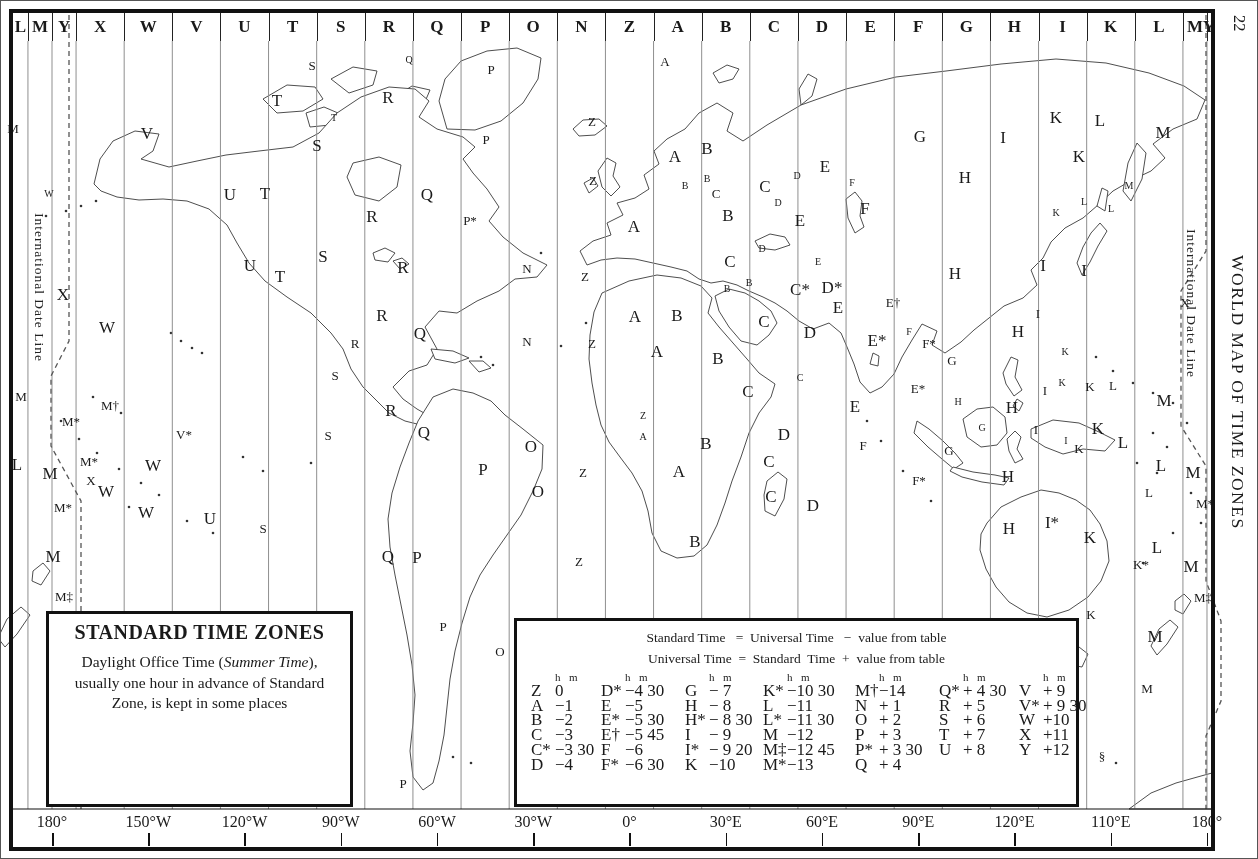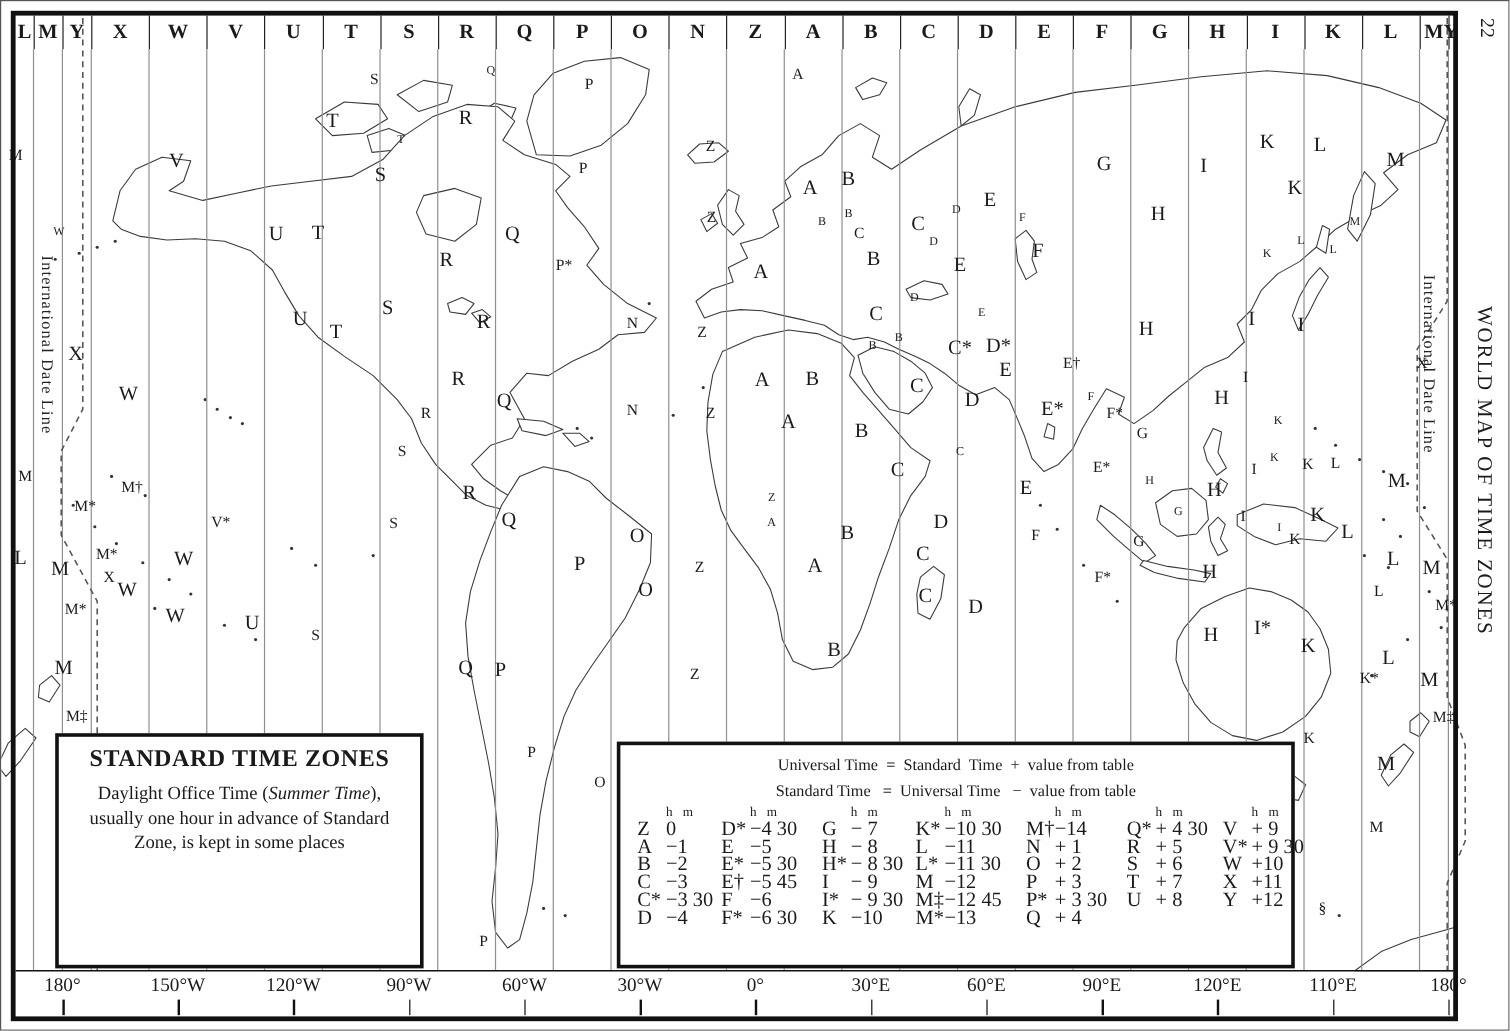--- a/index.html
+++ b/index.html
@@ -423,22 +423,22 @@
   <div class="legend-box">
     <div class="lg-title">STANDARD TIME ZONES</div>
     <div class="lg-dst">
       <span>Daylight Office Time (</span><span class="it">Summer Time</span><span>),</span><br>
       <span>usually one hour in advance of Standard</span><br>
       <span>Zone, is kept in some places</span>
     </div>
   </div>
 
   <div class="table-box">
+    <div class="formula">Standard Time   =  Universal Time   −  value from table</div>
     <div class="formula">Universal Time  =  Standard  Time  +  value from table</div>
-    <div class="formula">Standard Time   =  Universal Time   −  value from table</div>
     <div class="tz-cols" id="tz-cols">
         <div class="tz-col" style="width: 70px;">
           <div class="unit-row"><span style="width:24px"></span><span style="width:14px">h</span><span>m</span></div>
           <div class="trow"><span class="tl">Z</span><span class="tv">0</span></div>
           <div class="trow"><span class="tl">A</span><span class="tv">−1</span></div>
           <div class="trow"><span class="tl">B</span><span class="tv">−2</span></div>
           <div class="trow"><span class="tl">C</span><span class="tv">−3</span></div>
           <div class="trow"><span class="tl">C*</span><span class="tv">−3 30</span></div>
           <div class="trow"><span class="tl">D</span><span class="tv">−4</span></div>
         </div>
@@ -450,21 +450,21 @@
           <div class="trow"><span class="tl">E†</span><span class="tv">−5 45</span></div>
           <div class="trow"><span class="tl">F</span><span class="tv">−6</span></div>
           <div class="trow"><span class="tl">F*</span><span class="tv">−6 30</span></div>
         </div>
         <div class="tz-col" style="width: 78px;">
           <div class="unit-row"><span style="width:24px"></span><span style="width:14px">h</span><span>m</span></div>
           <div class="trow"><span class="tl">G</span><span class="tv">− 7</span></div>
           <div class="trow"><span class="tl">H</span><span class="tv">− 8</span></div>
           <div class="trow"><span class="tl">H*</span><span class="tv">− 8 30</span></div>
           <div class="trow"><span class="tl">I</span><span class="tv">− 9</span></div>
-          <div class="trow"><span class="tl">I*</span><span class="tv">− 9 30</span></div>
+          <div class="trow"><span class="tl">I*</span><span class="tv">− 9 20</span></div>
           <div class="trow"><span class="tl">K</span><span class="tv">−10</span></div>
         </div>
         <div class="tz-col" style="width: 92px;">
           <div class="unit-row"><span style="width:24px"></span><span style="width:14px">h</span><span>m</span></div>
           <div class="trow"><span class="tl">K*</span><span class="tv">−10 30</span></div>
           <div class="trow"><span class="tl">L</span><span class="tv">−11</span></div>
           <div class="trow"><span class="tl">L*</span><span class="tv">−11 30</span></div>
           <div class="trow"><span class="tl">M</span><span class="tv">−12</span></div>
           <div class="trow"><span class="tl">M‡</span><span class="tv">−12 45</span></div>
           <div class="trow"><span class="tl">M*</span><span class="tv">−13</span></div>

